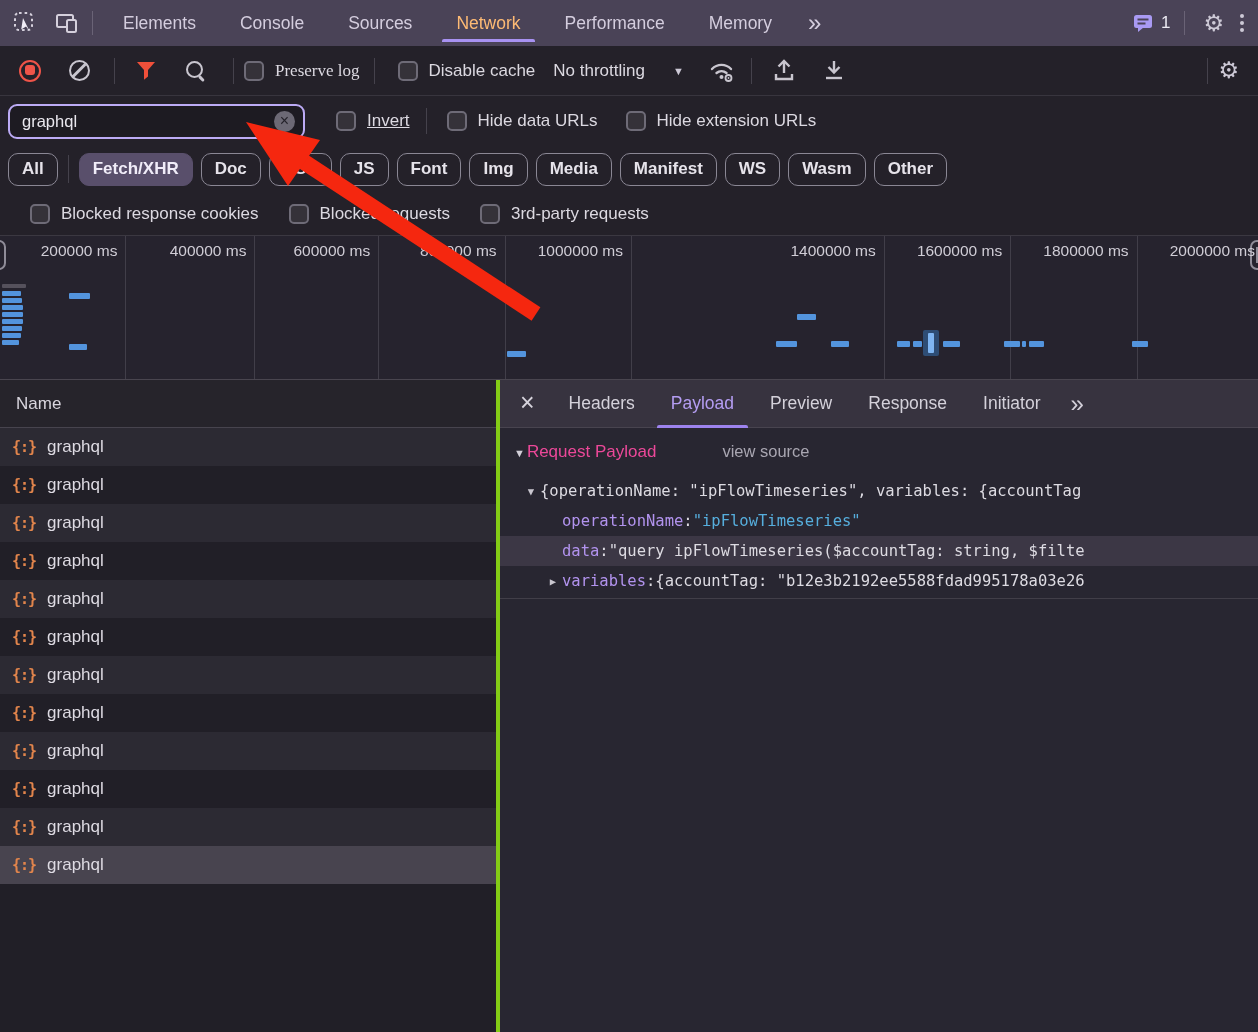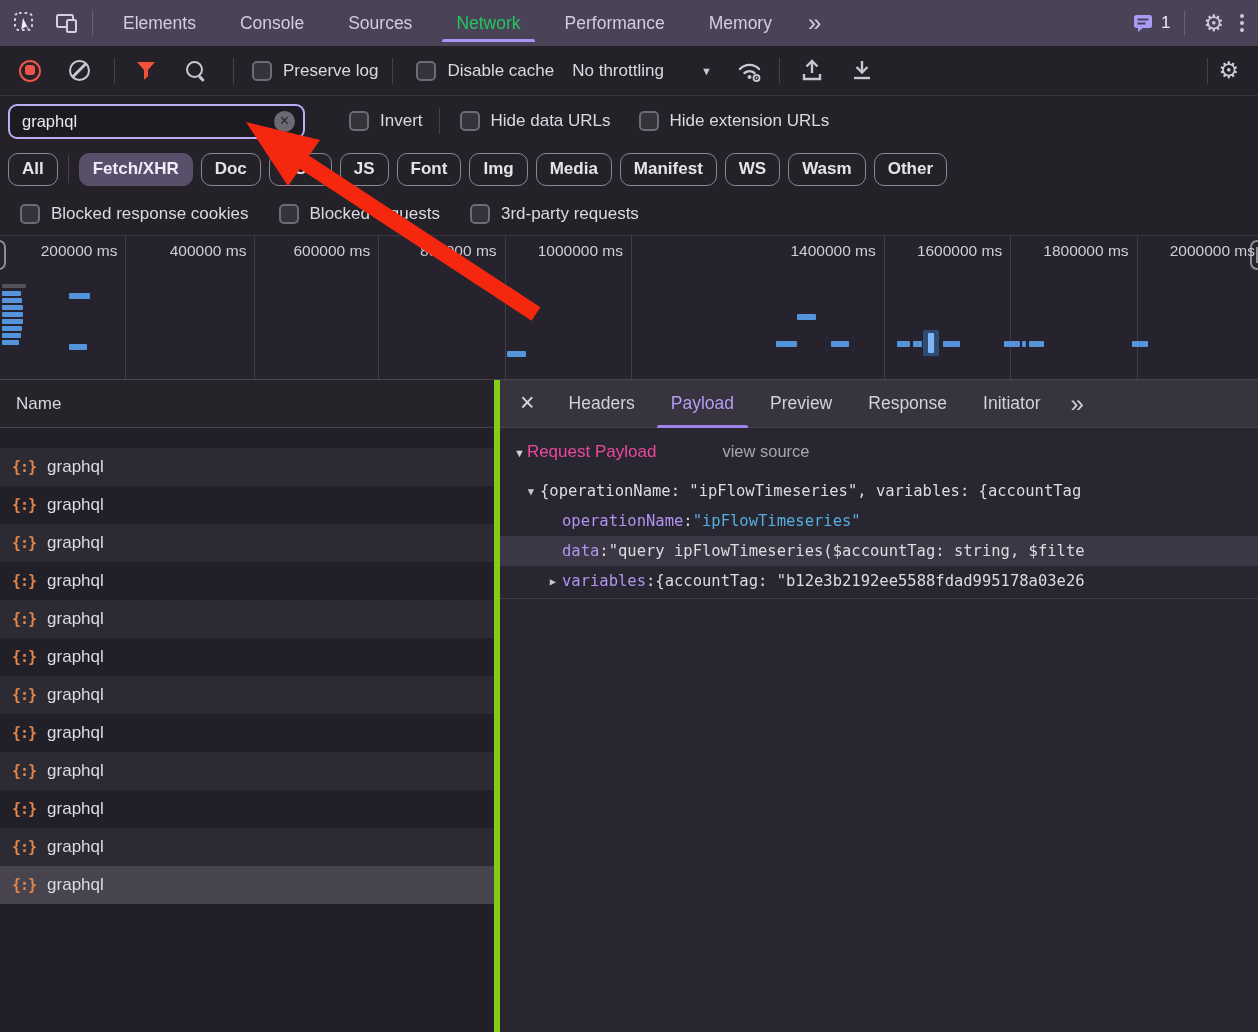--- a/index.html
+++ b/index.html
@@ -5,21 +5,21 @@
   * { margin:0; padding:0; box-sizing:border-box; }
   html,body { width:1258px; height:1032px; overflow:hidden; background:#242129;
     font-family:"Liberation Sans", sans-serif; color:#d9d6de; }
   .devtools { position:relative; width:1258px; height:1032px; display:flex; flex-direction:column; }
 
   
   .tabbar { height:46px; background:#4a4357; display:flex; align-items:center; flex-shrink:0; }
   .tabbar .iconbtn { width:34px; height:34px; display:flex; align-items:center; justify-content:center; margin-left:8px; }
   .vsep { width:1px; height:26px; background:#5d5669; margin:0 10px; flex-shrink:0; }
   .tabbar .tab { height:38px; display:flex; align-items:center; padding:5px 22px; font-size:17.5px; color:#d4cdde; position:relative; }
-  .tabbar .tab.active { color:#22c55e; }
+  .tabbar .tab.active { color:#fdba74; }
   .tabbar .tab.active::after { content:""; position:absolute; left:8px; right:8px; bottom:0; height:3px; background:#a892f2; border-radius:2px 2px 0 0; }
   .tabbar .more { font-size:24px; color:#d4cdde; padding:0 14px; letter-spacing:-2px; }
   .tabbar .spacer { flex:1; }
   .issues { display:flex; align-items:center; gap:7px; font-size:17px; color:#eceaf2; padding:0 6px; }
   .tabbar .gear, .toolbar .gear { font-size:23px; color:#cdc9d6; line-height:1; }
   .dots { color:#cdc9d6; font-size:19px; letter-spacing:0; padding:0 14px 0 6px; line-height:0.5; display:flex; flex-direction:column; gap:3px; align-items:center;}
   .dots i { width:4px; height:4px; border-radius:50%; background:#cdc9d6; display:block; }
   .tabbar .sep2 { width:1px; height:24px; background:#6a6376; margin:0 8px; }
 
   
@@ -28,61 +28,61 @@
   .rec { width:22px; height:22px; border:2.5px solid #ef5449; border-radius:50%; margin-left:19px; position:relative; flex-shrink:0;}
   .rec::after { content:""; position:absolute; left:3.5px; top:3.5px; width:10px; height:10px; background:#ef5449; border-radius:3px; }
   .block { width:21px; height:21px; border:2.5px solid #c9c6cf; border-radius:50%; margin-left:28px; position:relative; flex-shrink:0;}
   .block::after { content:""; position:absolute; left:-1px; top:7px; width:18px; height:2.5px; background:#c9c6cf; transform:rotate(-45deg); }
   .funnel { margin-left:10px; flex-shrink:0;}
   .searchic { width:22px; height:22px; position:relative; margin-left:28px; flex-shrink:0;}
   .searchic::before { content:""; position:absolute; left:1px; top:1px; width:13px; height:13px; border:2.5px solid #c9c6cf; border-radius:50%; }
   .searchic::after { content:""; position:absolute; left:15px; top:15px; width:7px; height:2.5px; background:#c9c6cf; transform:rotate(45deg); transform-origin:0 0; border-radius:2px;}
   .cb { width:20px; height:20px; border:2px solid #6e6b77; border-radius:5px; background:#353239; flex-shrink:0; }
   .cblabel { display:flex; align-items:center; gap:11px; font-size:17px; color:#dcd9e1; white-space:nowrap; }
-  .throttle { display:flex; align-items:center; gap:9px; margin-left:18px; font-size:17px; color:#dcd9e1; }
+  .throttle { display:flex; align-items:center; gap:0; margin-left:18px; font-size:17px; color:#dcd9e1; }
   .throttle .caret { font-size:11px; margin-left:28px; color:#cdc9d6; }
   .icon-svg { flex-shrink:0; }
   .toolbar .spacer { flex:1; }
   .toolbar .gear { margin:0 19px 0 0; }
 
   
   .filterrow { height:50px; background:#242129; display:flex; align-items:center; flex-shrink:0; }
   .filterbox { width:297px; height:35px; margin-left:8px; background:#1d1b22; border:2px solid #bcabf5; border-radius:9px;
     display:flex; align-items:center; padding:0 8px 0 12px; }
   .filterbox input { flex:1; background:transparent; border:none; outline:none; color:#e9e7ee; font-size:16.5px; font-family:"Liberation Sans",sans-serif; }
   .clearbtn { width:21px; height:21px; border-radius:50%; background:#6c6975; color:#24222a; font-size:16px; line-height:20px; text-align:center; flex-shrink:0; }
   .filterrow .cblabel { margin-left:0; }
-  .filterrow .gap1 { margin-left:44px; }
+  .filterrow .gap1 { margin-left:31px;text-decoration:underline; }
   .filterrow .gap2 { margin-left:28px; }
 
   
   .chipsrow { height:46px; display:flex; align-items:center; background:#242129; flex-shrink:0; }
   .chip { height:33px; display:flex; align-items:center; padding:0 13px; border:1.5px solid #8a8794; border-radius:10px;
     font-size:17px; font-weight:700; color:#e6e3ea; margin-right:8px; white-space:nowrap; }
   .chip.first { margin-left:8px; }
   .chip.selected { background:#594f6b; border-color:#594f6b; color:#f0ecf8; }
   .chipsep { width:1px; height:28px; background:#45424c; margin:0 10px 0 2px; }
 
   
-  .blockedrow { height:44px; display:flex; align-items:center; gap:30px; padding-left:20px; background:#242129; border-bottom:1px solid #3b3841; flex-shrink:0;}
+  .blockedrow { height:44px; display:flex; align-items:center; gap:30px; padding-left:30px; background:#242129; border-bottom:1px solid #3b3841; flex-shrink:0;}
 
   
   .timeline { height:144px; position:relative; background:#26232e; border-bottom:1px solid #49454f; overflow:hidden; flex-shrink:0;}
   .tcol { position:absolute; top:0; height:144px; width:126.4px; border-right:1px solid #413e49; text-align:right;
     padding:6px 8px 0 0; font-size:15.5px; color:#d0cdd6; white-space:nowrap; }
   .tbar { position:absolute; background:#5394dd; border-radius:1px; }
   .tbar.gray { background:#55515c; }
   .tbar.marker-box { background:#2e4d75; border-radius:2px; }
   .tbar.marker-bar { background:#7fb5f2; border-radius:1px; }
   .thandle { position:absolute; width:14px; height:30px; top:4px; border:2px solid #8f8c98; border-radius:7px; background:#26232e; }
   .thandle::after { content:""; position:absolute; left:4px; top:5px; width:2px; height:16px; background:#8f8c98; }
 
   
   .main { flex:1; display:flex; min-height:0; }
-  .leftpanel { width:500px; display:flex; flex-direction:column; border-right:6px solid #84cc16; background:#211f27;gap:20px; }
+  .leftpanel { width:500px; display:flex; flex-direction:column; border-right:4px solid #84cc16; background:#211f27; }
   .namehdr { height:48px; display:flex; align-items:center; padding-left:16px; font-size:17px; color:#d9d6de;
     background:#26242b; border-bottom:1px solid #47444e; flex-shrink:0; }
   .reqrow { height:38px; display:flex; align-items:center; padding-left:12px; gap:11px; font-size:17px; color:#dedbe3; }
   .reqrow.odd { background:#2c2a33; }
   .reqrow.even { background:#211f27; }
   .reqrow.selected { background:#48444f; }
   .braces { font-family:"DejaVu Sans Mono", monospace; font-weight:700; font-size:15px; color:#e2854c; letter-spacing:-1px; }
 
   .rightpanel { flex:1; display:flex; flex-direction:column; min-width:0; background:#282631; }
   .dtabs { height:48px; background:#37333f; border-bottom:1px solid #48444f; display:flex; align-items:center; flex-shrink:0; }
@@ -161,21 +161,21 @@
 
   <div class="toolbar">
     <span class="rec"></span>
     <span class="block"></span>
     <span class="vsep" style="margin-left:24px"></span>
     <svg class="funnel icon-svg" width="22" height="21" viewBox="0 0 22 21">
       <path d="M2 2 h18 l-7 8 v6.5 l-4 3.2 v-9.7 z" fill="#f1503a"></path>
     </svg>
     <span class="searchic"></span>
     <span class="vsep" style="margin-left:26px"></span>
-    <label class="cblabel" style="margin-left:8px;">
+    <label class="cblabel" style="margin-left:0;font-family:Liberation Serif, serif;">
       <span class="cb"></span>
       <span>Preserve log</span>
     </label>
     <span class="vsep" style="margin-left:14px"></span>
     <label class="cblabel" style="margin-left:13px;">
       <span class="cb"></span>
       <span>Disable cache</span>
     </label>
     <div class="throttle">
       <span>No throttling</span>

